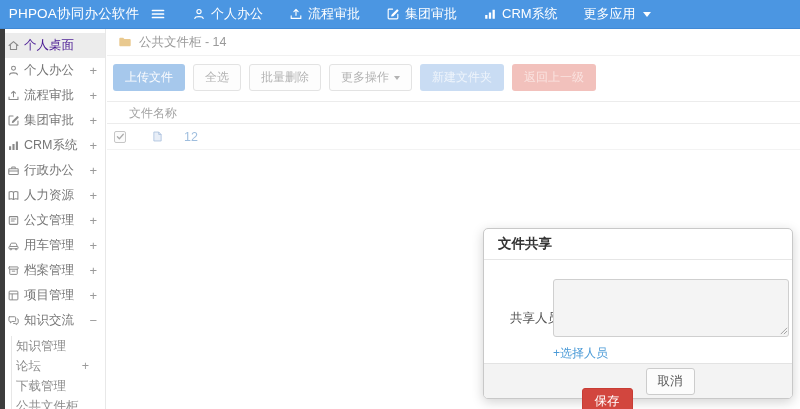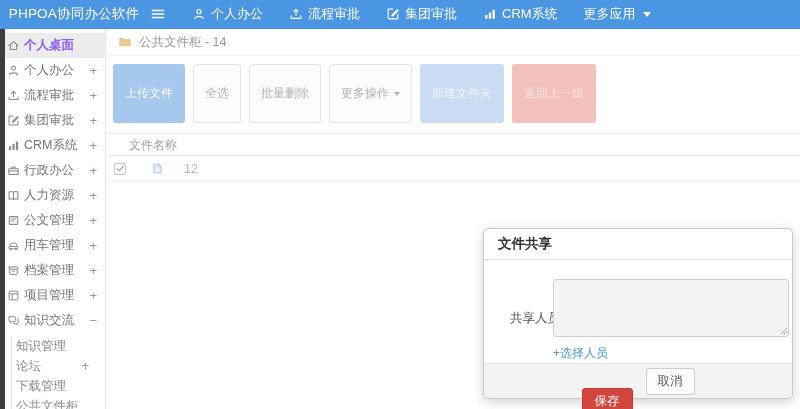--- a/index.html
+++ b/index.html
@@ -17,32 +17,32 @@
   .caret { width:0; height:0; border-left:4px solid transparent; border-right:4px solid transparent; border-top:5px solid #fff; display:inline-block; margin-left:7px; }
 
   
   .sidebar { position:absolute; top:29px; left:0; width:106px; bottom:0; background:#fff; border-right:1px solid #e8e8e8; }
   .dark-edge { position:absolute; left:0; top:0; bottom:0; width:5px; background:#3c3c3c; z-index:3; }
   .menu { list-style:none; padding-top:4px; position:relative; z-index:1; }
   .menu-item { height:25px; display:flex; align-items:center; padding:0 8px 0 7px; color:#777; font-size:12.5px; cursor:pointer; white-space:nowrap; }
   .menu-item .icon { width:13px; height:13px; margin-right:4px; display:inline-flex; flex:none; color:#8a8a8a; }
   .menu-item .lbl { flex:1; overflow:hidden; }
   .menu-item .expand { color:#9a9a9a; font-size:13px; margin-left:2px; }
-  .menu-item.active { background:#ececec; color:#8b5cf6;font-weight:bold; }
+  .menu-item.active { background:#ececec; color:#4c1d95; }
   .submenu { list-style:none; margin:3px 0 0 11px; border-left:1px solid #e7e7e7; }
   .sub-item { height:20px; display:flex; align-items:center; padding:0 16px 0 4px; color:#8c8c8c; font-size:12.5px; cursor:pointer; white-space:nowrap; }
   .sub-item .lbl { flex:1; }
   .sub-item .expand { color:#9a9a9a; }
 
   
   .content { position:absolute; left:107px; top:29px; right:0; bottom:0; background:#fff; }
   .breadcrumb { height:27px; display:flex; align-items:center; padding-left:11px; color:#9a9a9a; font-size:12.5px; border-bottom:1px solid #f1f1f1; }
   .breadcrumb .ficon { width:14px; height:14px; margin-right:7px; display:inline-flex; }
   .toolbar { padding:8px 0 8px 6px; display:flex; align-items:center; }
-  .btn { font-family:inherit; font-size:12px; padding:20px 11px; margin-right:8px; border-radius:3px; border:1px solid transparent; cursor:pointer; display:inline-flex; align-items:center; background:#fff; }
+  .btn { font-family:inherit; font-size:12px; padding:4px 11px; margin-right:8px; border-radius:3px; border:1px solid transparent; cursor:pointer; display:inline-flex; align-items:center; background:#fff; }
   .btn-default { border-color:#e3e3e3; color:#b3b3b3; background:#fdfdfd;text-align:right; }
   .btn-primary { background:#a6c8ec; color:#fbfcfe; }
   .btn-info { background:#c9dcf3; color:#eef4fb; }
   .btn-danger { background:#f2c1bc; color:#fae3e0; }
   .btn .caret2 { width:0; height:0; border-left:3.5px solid transparent; border-right:3.5px solid transparent; border-top:4.5px solid #b3b3b3; margin-left:5px; }
   .table-header { margin-top:2px; border-top:1px solid #ececec; border-bottom:1px solid #ececec; height:23px; line-height:22px; padding-left:22px; font-size:12px; color:#a3a3a3; }
   .file-row { height:26px; display:flex; align-items:center; padding-left:7px; border-bottom:1px solid #f3f3f3;gap:16px; }
   .checkbox { width:12px; height:12px; border:1px solid #c6c6c6; border-radius:2px; background:#fbfbfb; display:inline-flex; align-items:center; justify-content:center; cursor:pointer; }
   .file-icon { width:13px; height:13px; margin-left:9px; display:inline-flex; }
   .file-link { margin-left:4px; color:#9fbede; font-size:12.5px; text-decoration:none; cursor:pointer; }

